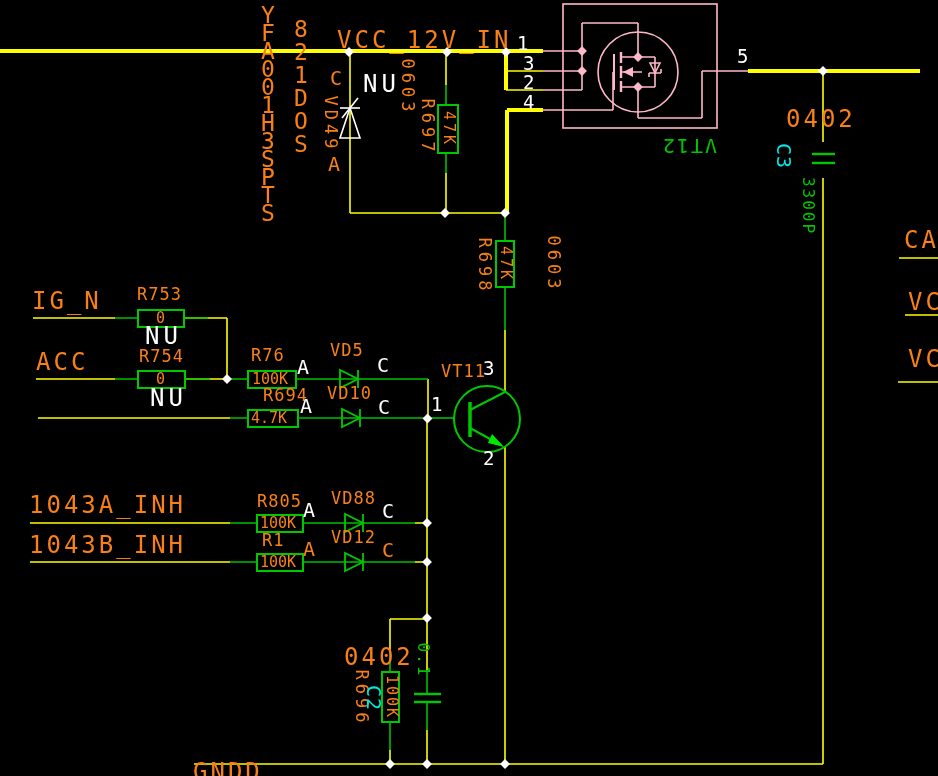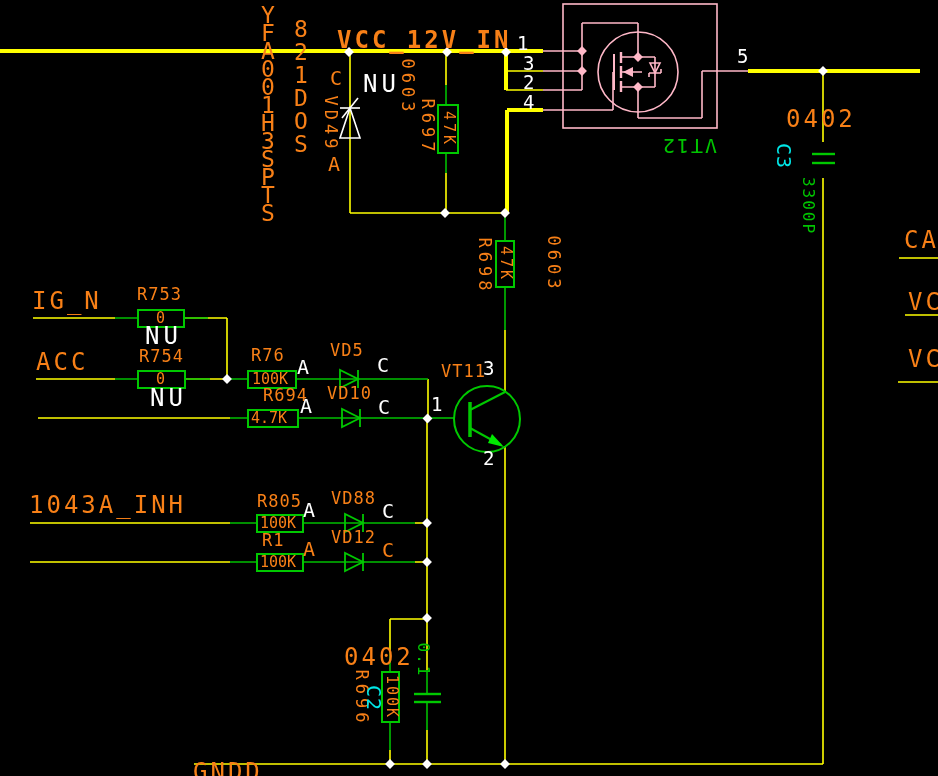--- a/index.html
+++ b/index.html
@@ -164,27 +164,28 @@
     <rect x="423.5" y="614.5" width="7" height="7" transform="rotate(45,427,618)"></rect>
     <rect x="386.5" y="760.5" width="7" height="7" transform="rotate(45,390,764)"></rect>
     <rect x="423.5" y="760.5" width="7" height="7" transform="rotate(45,427,764)"></rect>
     <rect x="501.5" y="760.5" width="7" height="7" transform="rotate(45,505,764)"></rect>
   </g>
 </svg>
 
 <div class="t vstack" style="left:261px;top:6px;"><div>S</div><div>T</div><div>P</div><div>S</div><div>3</div><div>H</div><div>1</div><div>0</div><div>0</div><div>A</div><div>F</div><div>Y</div></div>
 <div class="t vstack wide" style="left:294px;top:18px;"><div>S</div><div>O</div><div>D</div><div>1</div><div>2</div><div>8</div></div>
 
-<div class="t net" style="left:337px;top:28px;font-weight:bold;">VCC_12V_IN</div>
+<div class="t net" style="left:337px;top:28px;">VCC_12V_IN</div>
 <div class="t net" style="left:904px;top:228px;">CAR</div>
 <div class="t net" style="left:908px;top:290px;">VC</div>
 <div class="t net" style="left:908px;top:347px;">VC</div>
 <div class="t net" style="left:32px;top:289px;">IG_N</div>
 <div class="t net" style="left:36px;top:350px;">ACC</div>
 <div class="t net" style="left:29px;top:493px;">1043A_INH</div>
+<div class="t net" style="left:29px;top:533px;">1043B_INH</div>
 <div class="t net" style="left:193px;top:760px;">GNDD</div>
 <div class="t net" style="left:786px;top:107px;">0402</div>
 <div class="t net" style="left:344px;top:645px;">0402</div>
 
 <div class="t ref" style="left:137px;top:286px;">R753</div>
 <div class="t ref" style="left:139px;top:348px;">R754</div>
 <div class="t ref" style="left:251px;top:347px;">R76</div>
 <div class="t ref" style="left:263px;top:387px;text-align:center;">R694</div>
 <div class="t ref" style="left:257px;top:493px;">R805</div>
 <div class="t ref" style="left:262px;top:532px;">R1</div>

